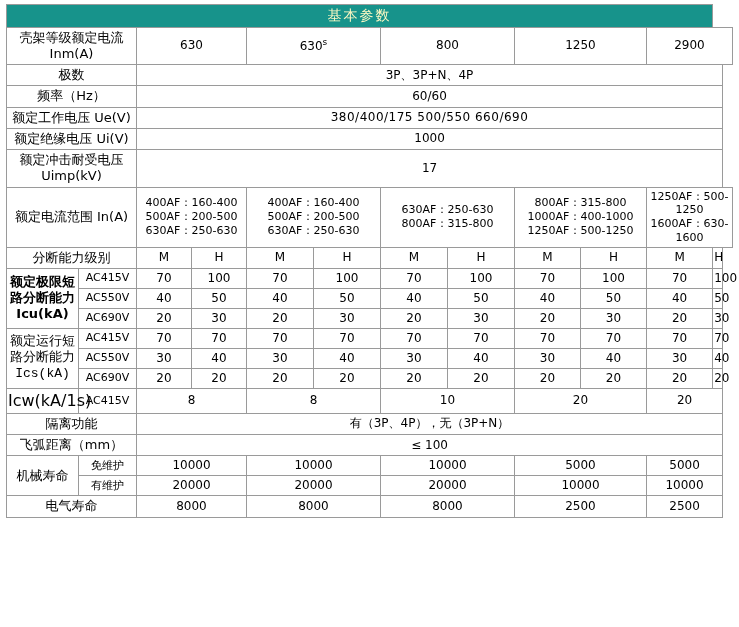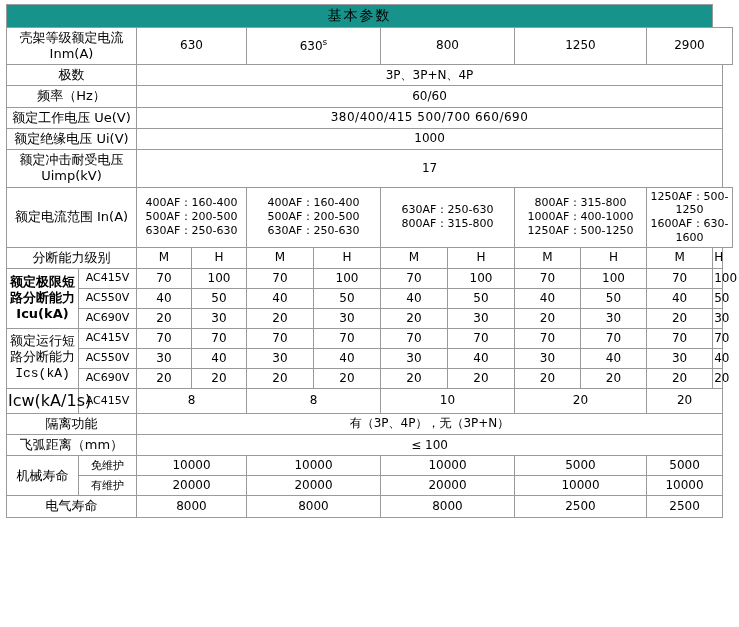--- a/index.html
+++ b/index.html
@@ -28,21 +28,21 @@
   table.spec td, table.spec th {
     border: 1px solid #9a9a9a;
     text-align: center;
     vertical-align: middle;
     padding: 2px 1px;
     line-height: 1.25;
     font-weight: normal;
   }
   .title-row td {
     background: #17938b;
-    color: #000000;
+    color: #fef9c3;
     font-size: 14px;
     font-weight: bold;
     letter-spacing: 2px;
     padding: 5px 0;
     border: 1px solid #17938b;
     margin-top: 31px;
   }
   .rowlabel {
     font-size: 13px;
     font-weight: bold;
@@ -112,21 +112,21 @@
       <td class="val" colspan="10">3P、3P+N、4P</td>
     </tr>
 
     <tr>
       <td class="rowlabel" colspan="2">频率（Hz）</td>
       <td class="val" colspan="10">60/60</td>
     </tr>
 
     <tr>
       <td class="rowlabel" colspan="2">额定工作电压 Ue(V)</td>
-      <td class="ue-cell" colspan="10">380/400/415    500/700    660/690</td>
+      <td class="ue-cell" colspan="10">380/400/175    500/550    660/690</td>
     </tr>
 
     <tr>
       <td class="rowlabel" colspan="2">额定绝缘电压 Ui(V)</td>
       <td class="val" colspan="10">1000</td>
     </tr>
 
     <tr>
       <td class="rowlabel" colspan="2">额定冲击耐受电压 Uimp(kV)</td>
       <td class="val" colspan="10">17</td>

